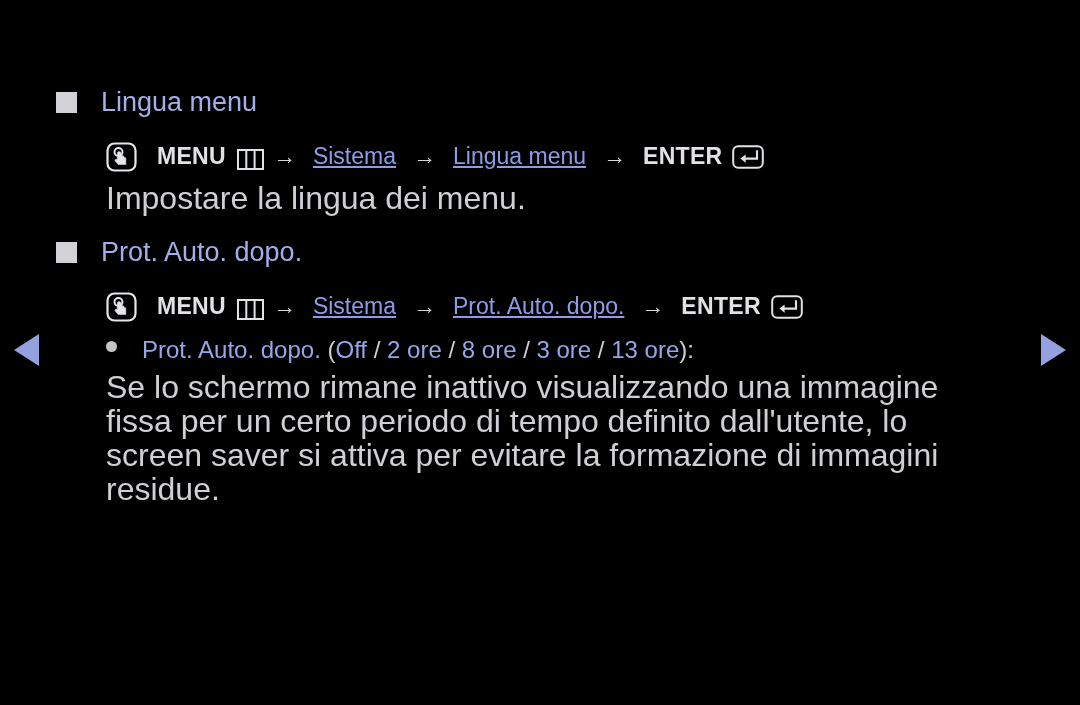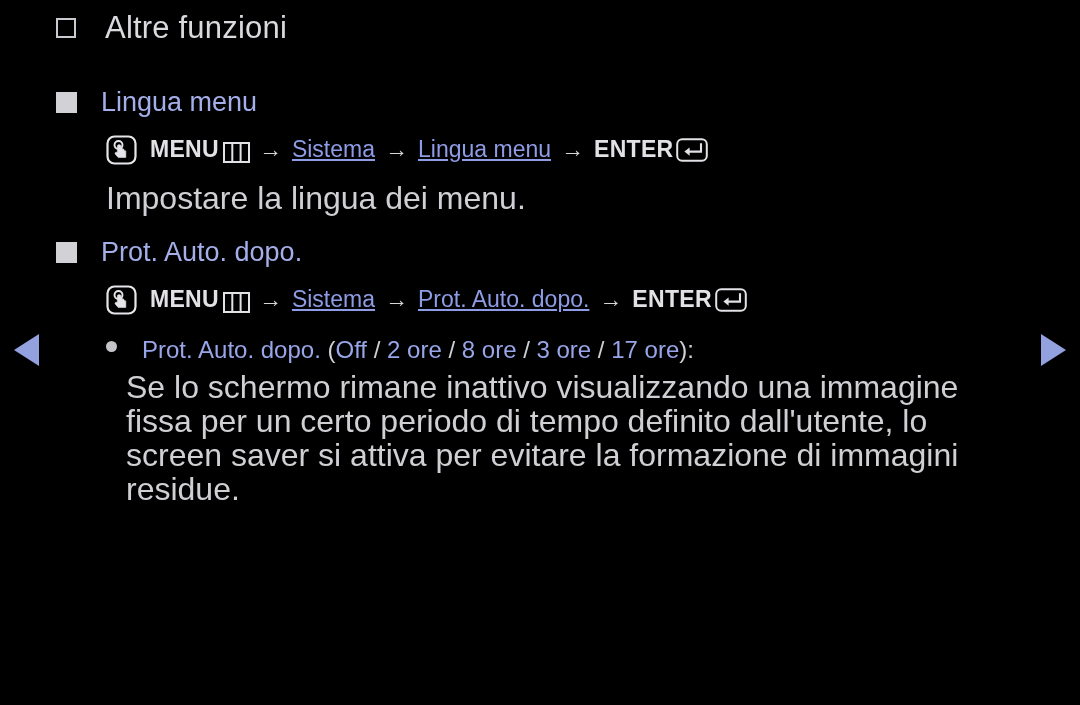--- a/index.html
+++ b/index.html
@@ -81,21 +81,21 @@
 
   
   .path-row {
     position: absolute;
     display: flex;
     align-items: center;
     white-space: nowrap;
     font-size: 23px;
     line-height: 30px;
   }
-  .path-row .seg { margin: 1px; }
+  .path-row .seg { margin: 8px; }
   .seg-white { color: #e2e2e6; font-weight: bold; letter-spacing: 0.3px; }
   .seg-accent { color: #8e9ce6; text-decoration: underline; }
   .arrow-sep {
     color: #d6d6da;
     margin: 0 9px;
     font-size: 23px;
   }
 
   
   .touch-icon {
@@ -187,24 +187,20 @@
     font-size: 15px;
     line-height: 20px;
     color: #e4e4e8;
   }
 </style>
 </head>
 <body>
 
 <div class="page">
 
-  <div class="h1-row">
-    <span class="h1-bullet"></span>
-    <span class="h1-text">Altre funzioni</span>
-  </div>
 
   <div class="h2-row" style="left:56px; top:86px;">
     <span class="h2-bullet"></span>
     <span class="h2-text">Lingua menu</span>
   </div>
 
   <div class="path-row" style="left:106px; top:133px;">
     <span class="touch-icon">
       <svg viewBox="0 0 31 30" width="31" height="30" aria-hidden="true">
         <rect x="1.5" y="1.5" width="28" height="27" rx="7" ry="7" fill="none" stroke="#e6e6ea" stroke-width="2.2"></rect>
@@ -279,24 +275,24 @@
     <span>&nbsp;</span>
     <span class="opt-dim">(</span>
     <span class="opt-accent">Off</span>
     <span class="opt-dim">&nbsp;/&nbsp;</span>
     <span class="opt-accent">2 ore</span>
     <span class="opt-dim">&nbsp;/&nbsp;</span>
     <span class="opt-accent">8 ore</span>
     <span class="opt-dim">&nbsp;/&nbsp;</span>
     <span class="opt-accent">3 ore</span>
     <span class="opt-dim">&nbsp;/&nbsp;</span>
-    <span class="opt-accent">17 ore</span>
+    <span class="opt-accent">13 ore</span>
     <span class="opt-dim">)</span>
     <span class="opt-dim">:</span>
   </div>
 
-  <div class="body-text" style="left:106px; top:370px; width:870px;margin-left:20px;">Se lo schermo rimane inattivo visualizzando una immagine fissa per un certo periodo di tempo definito dall'utente, lo screen saver si attiva per evitare la formazione di immagini residue.</div>
+  <div class="body-text" style="left:106px; top:370px; width:870px;">Se lo schermo rimane inattivo visualizzando una immagine fissa per un certo periodo di tempo definito dall'utente, lo screen saver si attiva per evitare la formazione di immagini residue.</div>
 
   <div class="nav-arrow nav-left"></div>
   <div class="nav-arrow nav-right"></div>
 
 
 </div>
 
 </body></html>

